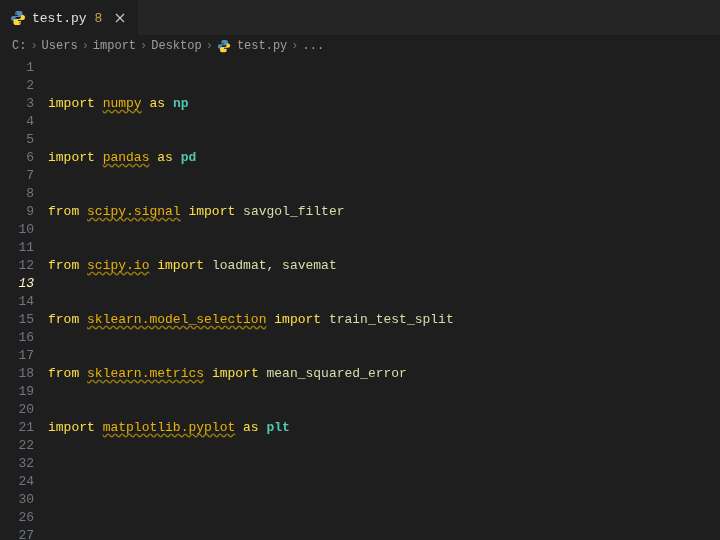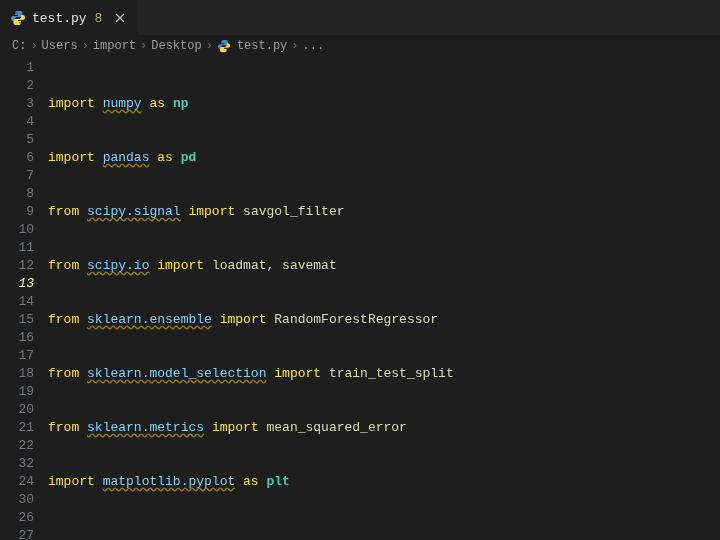--- a/index.html
+++ b/index.html
@@ -76,21 +76,21 @@
   .code {
     flex: 1;
     font-size: 13px;
     line-height: 18px;
     padding-top: 2px;
     white-space: pre;
     position: relative;
   }
   .code-line { height: 18px; }
   .kw { color: #fde047; }
-  .mod { color: #7dd3fc; text-decoration: underline wavy rgba(255,204,0,.55); text-underline-offset: 2px;}
+  .mod { color: #eab308; text-decoration: underline wavy rgba(255,204,0,.55); text-underline-offset: 2px;}
   .mod2 { color: #4ec9b0; font-weight: bold; }
   .fn { color: #dcdcaa; }
   .pl { color: #d4d4d4; }
 </style>
 </head>
 <body>
 
 <div class="tab-bar">
   <div class="tab active">
     <span class="file-icon">
@@ -157,21 +157,20 @@
       <div class="ln">24</div>
       <div class="ln">30</div>
       <div class="ln">26</div>
       <div class="ln">27</div>
     </div>
   <div class="code">
     <div class="code-line"><span class="kw">import</span> <span class="mod">numpy</span> <span class="kw">as</span> <span class="mod2">np</span></div>
     <div class="code-line"><span class="kw">import</span> <span class="mod">pandas</span> <span class="kw">as</span> <span class="mod2">pd</span></div>
     <div class="code-line"><span class="kw">from</span> <span class="mod">scipy.signal</span> <span class="kw">import</span> <span class="fn">savgol_filter</span></div>
     <div class="code-line"><span class="kw">from</span> <span class="mod">scipy.io</span> <span class="kw">import</span> <span class="fn">loadmat</span><span class="pl">, </span><span class="fn">savemat</span></div>
-    <div class="code-line"><span class="kw">from</span> <span class="mod">sklearn.ensemble</span> <span class="kw">import</span> <span class="fn">RandomForestRegressor</span></div>
     <div class="code-line"><span class="kw">from</span> <span class="mod">sklearn.model_selection</span> <span class="kw">import</span> <span class="fn">train_test_split</span></div>
     <div class="code-line"><span class="kw">from</span> <span class="mod">sklearn.metrics</span> <span class="kw">import</span> <span class="fn">mean_squared_error</span></div>
     <div class="code-line"><span class="kw">import</span> <span class="mod">matplotlib.pyplot</span> <span class="kw">as</span> <span class="mod2">plt</span></div>
     <div class="code-line"></div>
     
     
     
     
     
     

